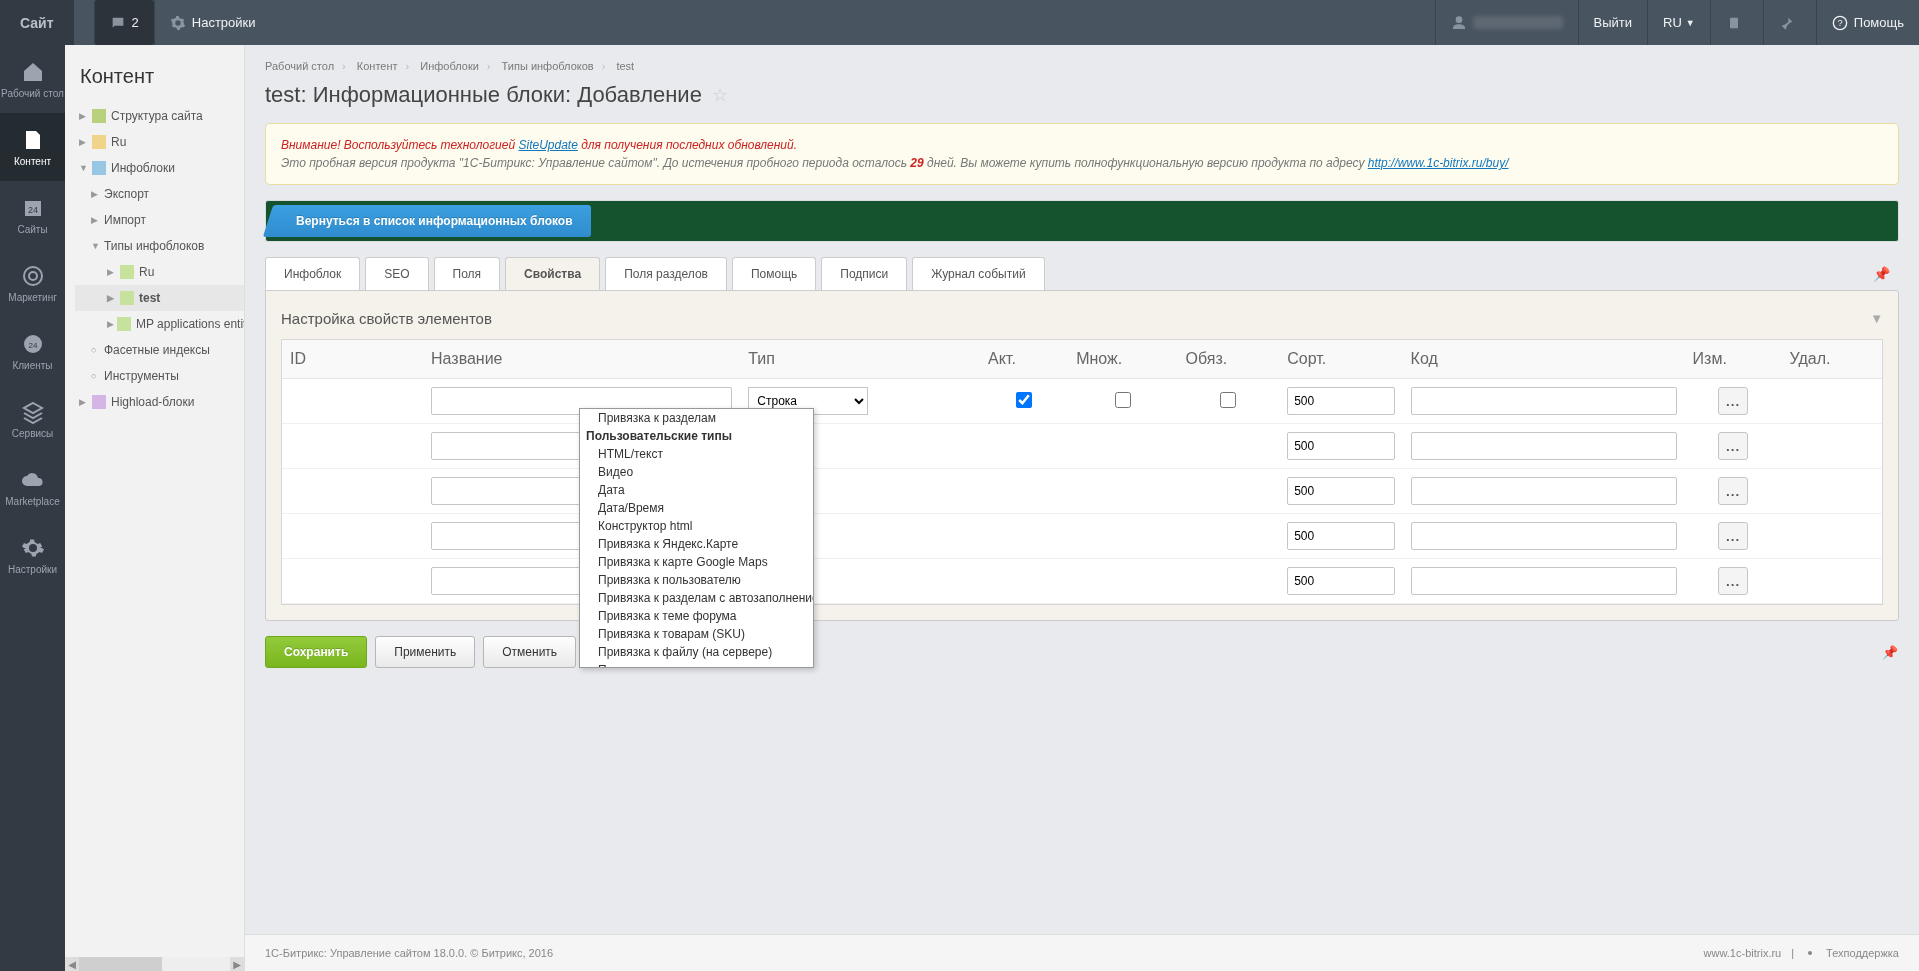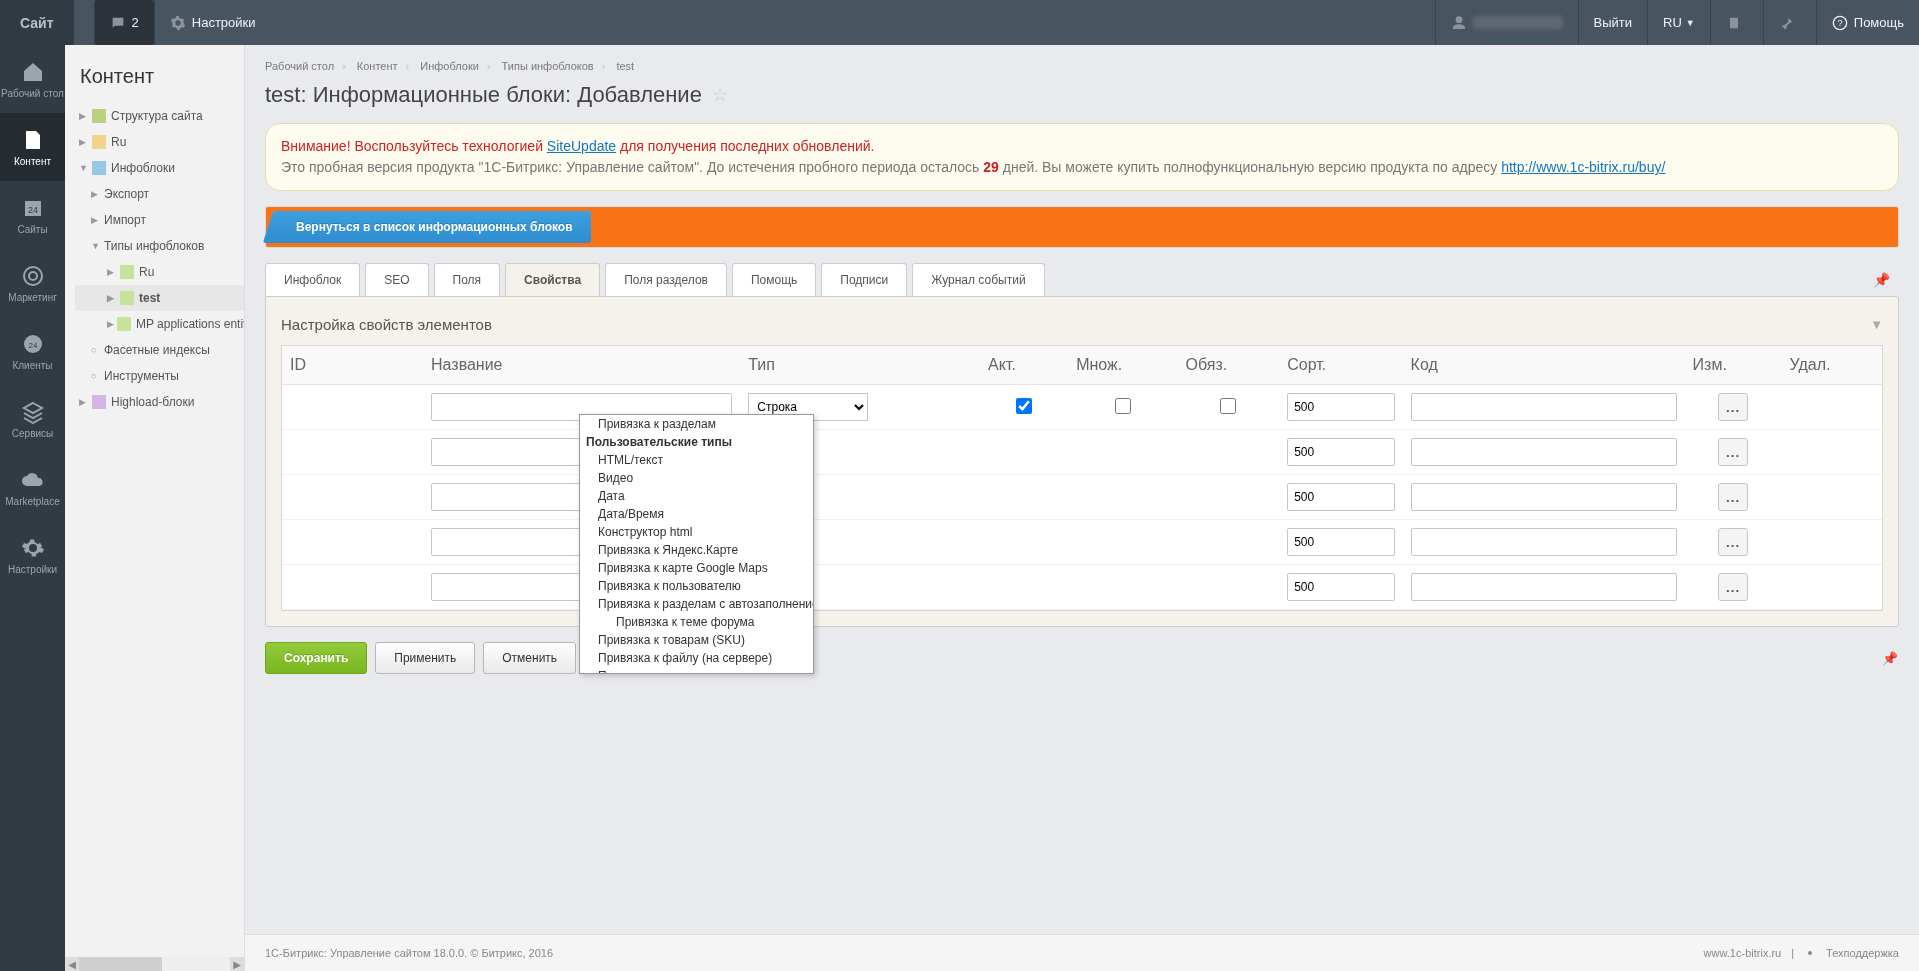--- a/index.html
+++ b/index.html
@@ -29,24 +29,24 @@
 .sidebar-scroll { position:absolute; bottom:0; left:0; right:0; height:14px; background:#e5e5e5; display:flex; }
 .scroll-arrow { width:14px; height:14px; background:#ddd; color:#888; font-size:10px; display:flex; align-items:center; justify-content:center; }
 .scroll-track { flex:1; background:#eee; }
 .scroll-thumb { width:55%; height:100%; background:#cfcfcf; }
 .main { flex:1; padding:0; background:#e8eaed; min-height:926px; position:relative; }
 .crumbs { padding:15px 20px 5px; color:#888; font-size:11px; }
 .crumbs span { color:#7a7a7a; }
 .crumbs .sep { margin:0 8px; color:#bbb; }
 .ptitle { padding:5px 20px 15px; font-size:22px; color:#444; display:flex; align-items:center; }
 .star { margin-left:10px; color:#ccc; font-size:18px; }
-.alert { margin:0 20px 15px; background:#fefcef; border:1px solid #e9dea2; padding:12px 15px; font-size:14px; line-height:1.5; border-radius:15px; }
+.alert { margin:0 20px 15px; background:#fefcef; border:1px solid #e9dea2; padding:12px 15px; font-size:12px; line-height:1.5; border-radius:5px;font-style:italic; }
 .alert .red { color:#c22; }
 .alert a { color:#1377bf; }
-.back-btn-wrap { margin:0 20px 15px; background:#f97316; border:1px solid #d9dde0; border-radius:3px; padding:4px; display:flex; align-items:center; position:relative; }
+.back-btn-wrap { margin:0 20px 15px; background:#14532d; border:1px solid #d9dde0; border-radius:3px; padding:4px; display:flex; align-items:center; position:relative; }
 .back-btn { background:linear-gradient(#3ba0e0,#2f8ccf); color:#fff; padding:9px 18px; border-radius:3px; font-size:12px; font-weight:bold; cursor:pointer; text-shadow:0 -1px rgba(0,0,0,.2); position:relative; margin-left:8px; }
 .back-btn:before { content:""; position:absolute; left:-10px; top:0; bottom:0; width:20px; background:linear-gradient(#3ba0e0,#2f8ccf); transform:skewX(-18deg); border-radius:3px 0 0 3px; }
 .tabs-row { margin:0 20px; display:flex; align-items:center; }
 .tab { background:#fff; border:1px solid #ccc; border-bottom:none; padding:9px 18px; margin-right:5px; font-size:12px; color:#555; cursor:pointer; border-radius:3px 3px 0 0; }
 .tab.active { background:#f5f2ec; font-weight:bold; }
 .pin-spot { margin-left:auto; color:#999; font-size:14px; padding:8px; }
 .panel { margin:0 20px; background:#f5f2ec; border:1px solid #ccc; border-radius:0 3px 3px 3px; padding:15px; }
 .panel-head { display:flex; align-items:center; padding:4px 0 12px; }
 .panel-head h3 { font-size:15px; font-weight:normal; color:#555; }
 .panel-head .chev { margin-left:auto; color:#aaa; }
@@ -388,21 +388,21 @@
           <div class="opt group">Пользовательские типы</div>
           <div class="opt" style="padding-left:18px">HTML/текст</div>
           <div class="opt" style="padding-left:18px">Видео</div>
           <div class="opt" style="padding-left:18px">Дата</div>
           <div class="opt" style="padding-left:18px">Дата/Время</div>
           <div class="opt" style="padding-left:18px">Конструктор html</div>
           <div class="opt" style="padding-left:18px">Привязка к Яндекс.Карте</div>
           <div class="opt" style="padding-left:18px">Привязка к карте Google Maps</div>
           <div class="opt" style="padding-left:18px">Привязка к пользователю</div>
           <div class="opt" style="padding-left:18px">Привязка к разделам с автозаполнением</div>
-          <div class="opt" style="padding-left:36px">Привязка к теме форума</div>
+          <div class="opt" style="padding-left:18px">Привязка к теме форума</div>
           <div class="opt" style="padding-left:18px">Привязка к товарам (SKU)</div>
           <div class="opt" style="padding-left:18px">Привязка к файлу (на сервере)</div>
           <div class="opt" style="padding-left:18px">Привязка к элементам в виде списка</div>
 
         </div>
       </div>
     </div>
 
     <div class="action-row">
       <button class="btn green">Сохранить</button>

